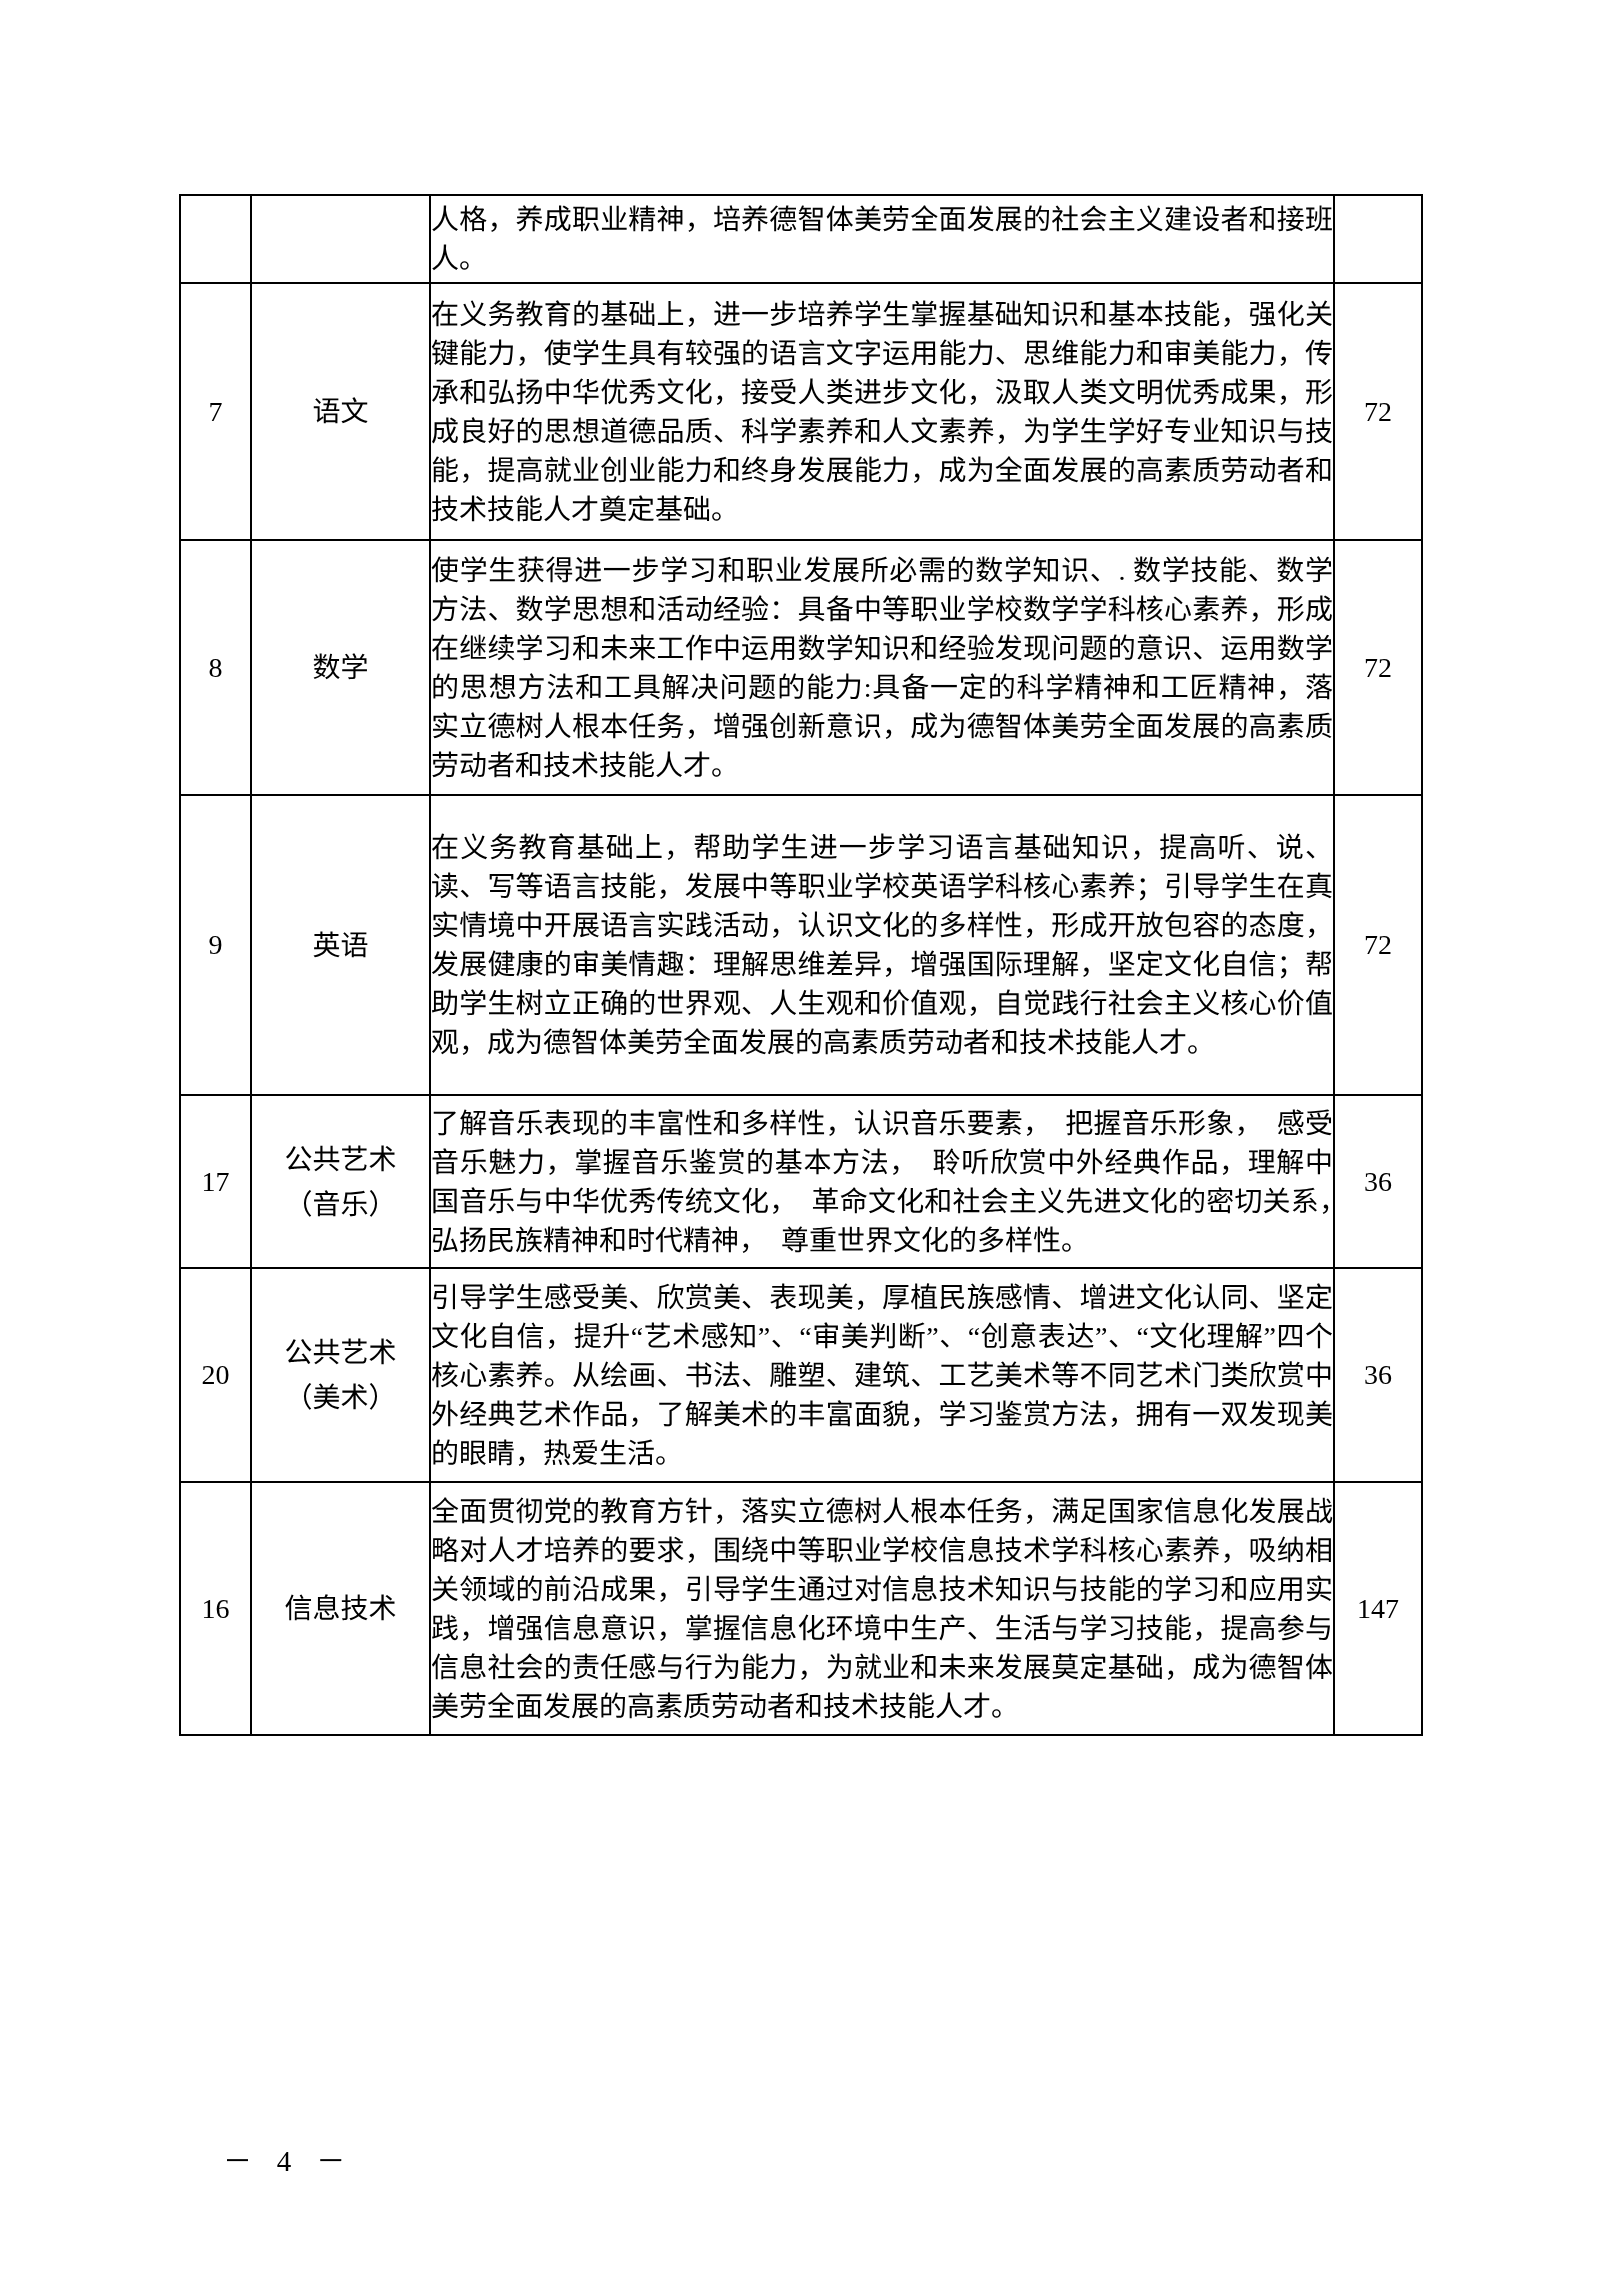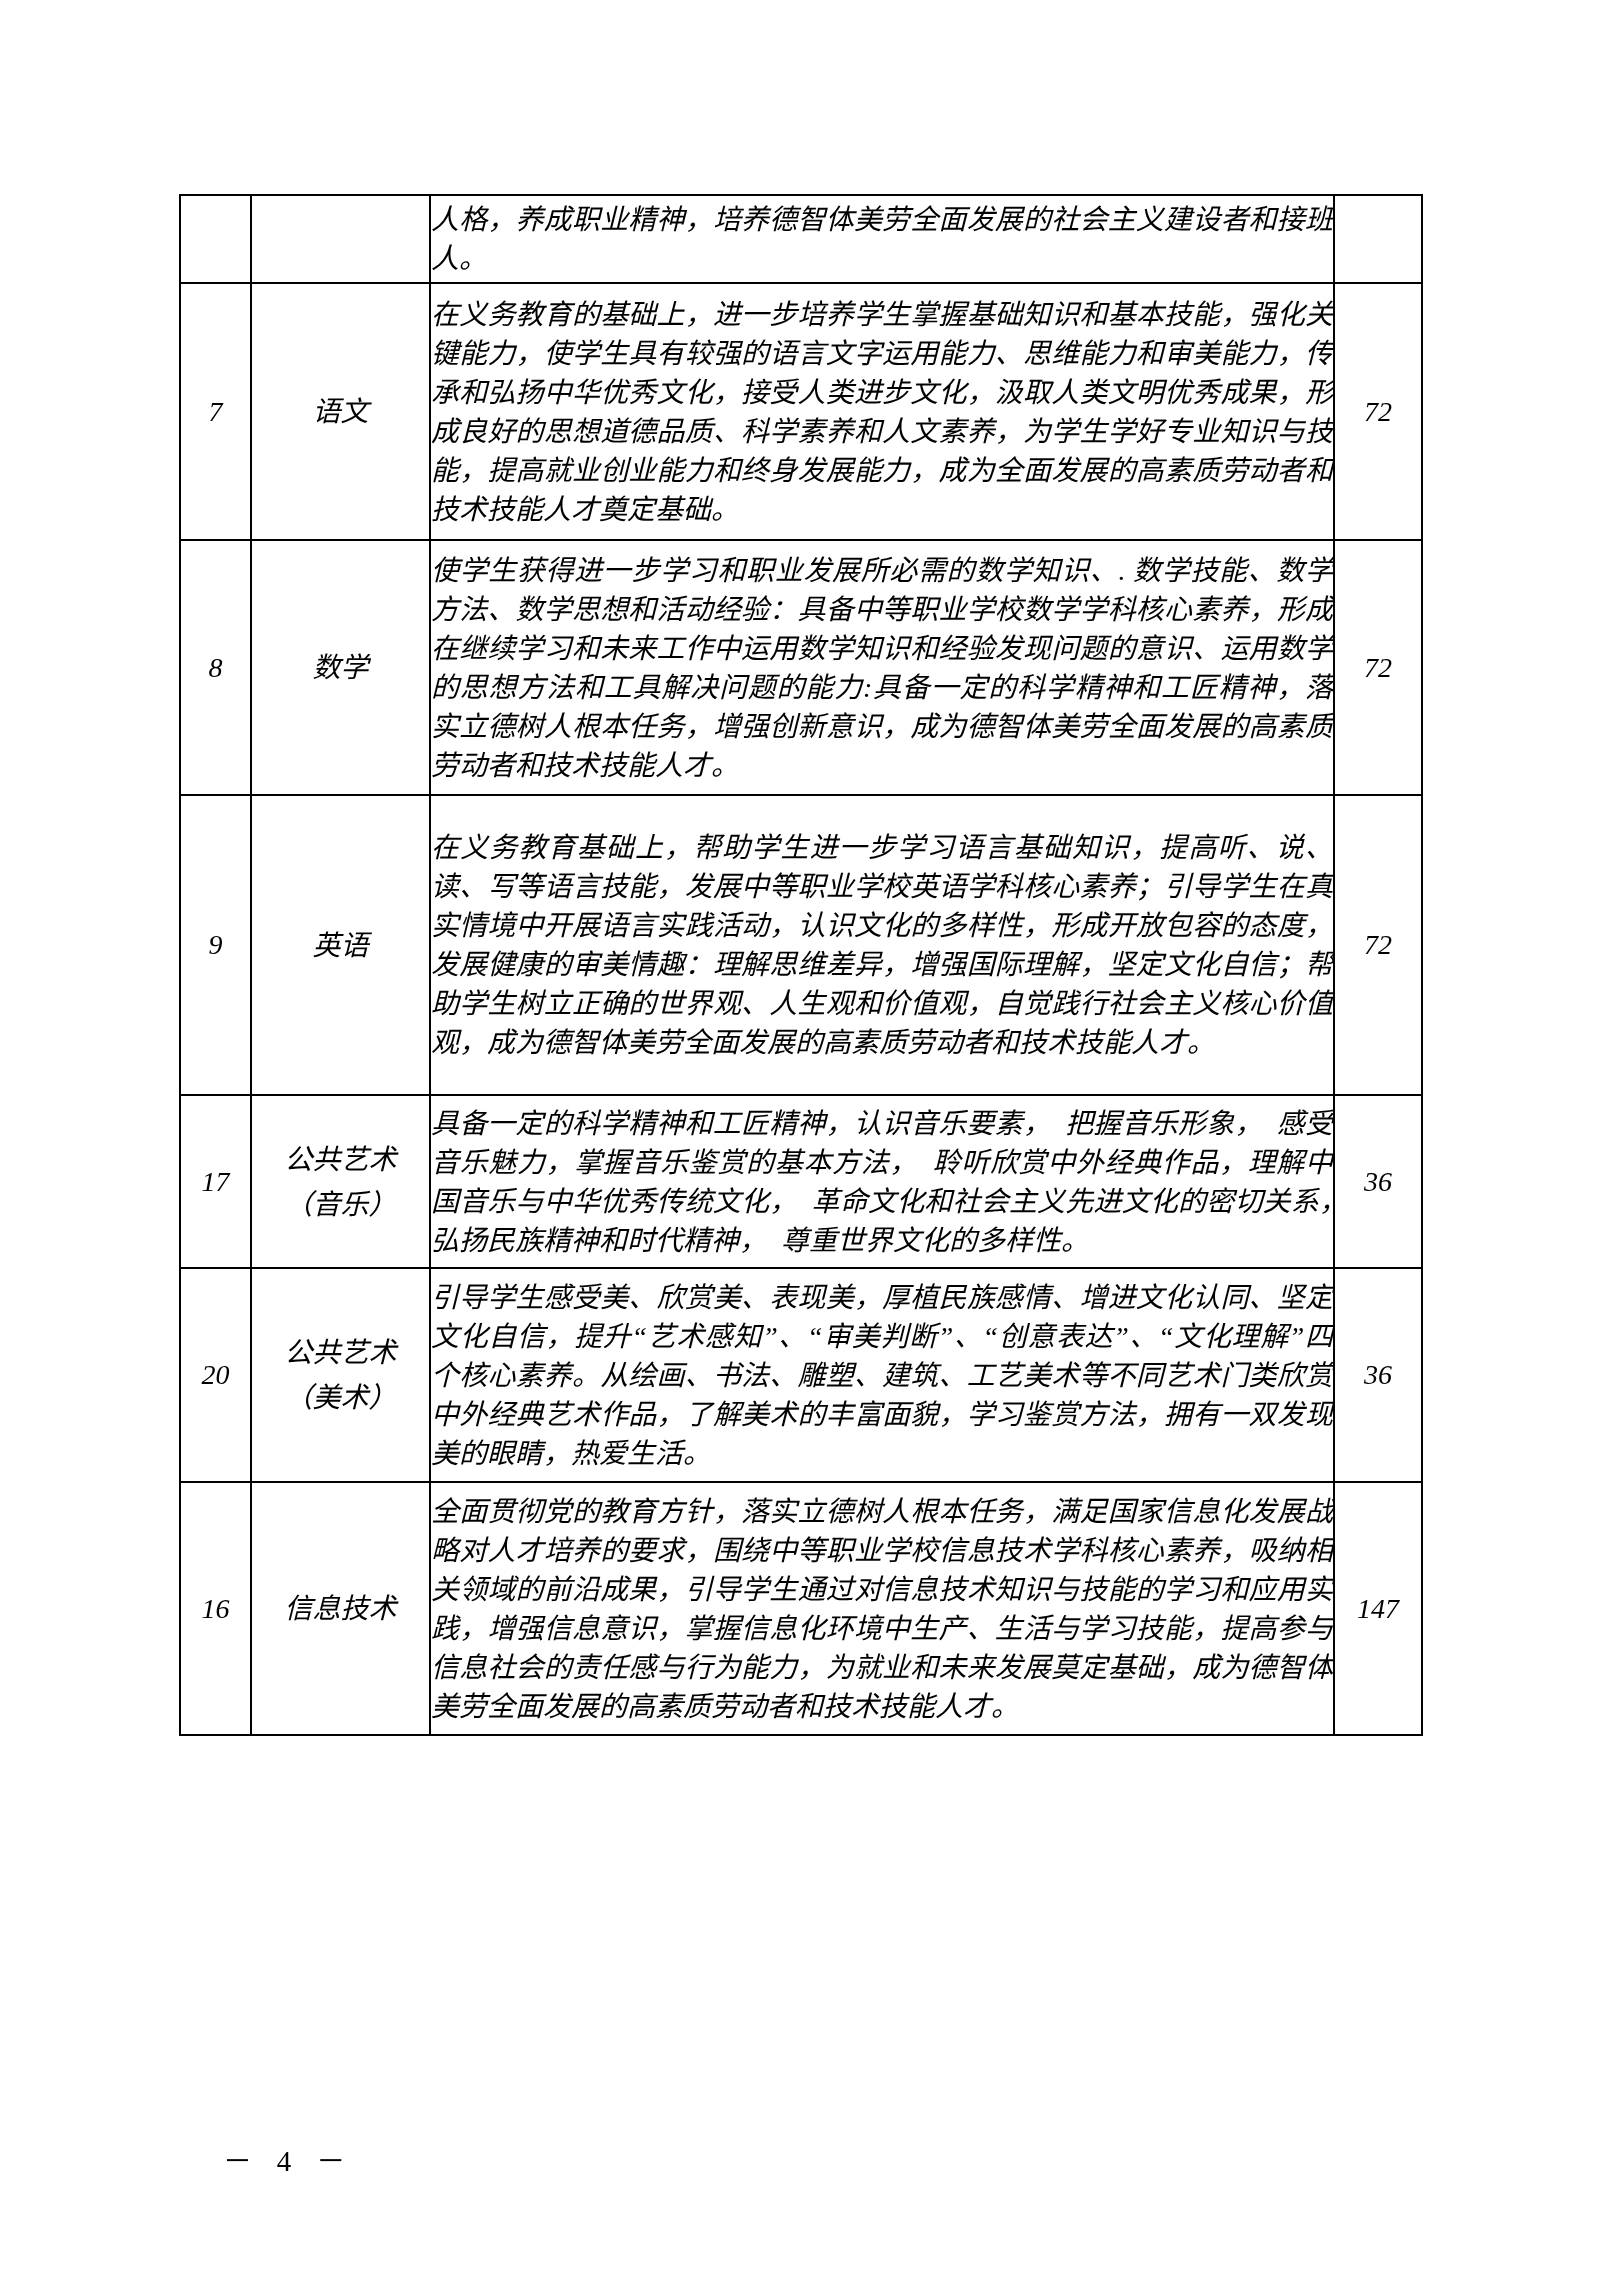--- a/index.html
+++ b/index.html
@@ -16,21 +16,20 @@
     font-family: "Liberation Serif", "DejaVu Serif", serif;
     overflow: hidden;
   }
   table.course-table {
     position: absolute;
     left: 179px;
     top: 194px;
     width: 1242px;
     border-collapse: collapse;
     table-layout: fixed;
-    font-style: italic;
   }
   table.course-table td {
     border: 2px solid #000000;
     padding: 0;
     overflow: hidden;
   }
   col.c-num   { width: 71px;  }
   col.c-name  { width: 179px; }
   col.c-desc  { width: 904px; }
   col.c-hours { width: 88px;  }
@@ -108,21 +107,21 @@
       <tr class="r3">
         <td class="cell-num">9</td>
         <td class="cell-name">英语</td>
         <td class="cell-desc">在义务教育基础上，帮助学生进一步学习语言基础知识，提高听、说、读、写等语言技能，发展中等职业学校英语学科核心素养；引导学生在真实情境中开展语言实践活动，认识文化的多样性，形成开放包容的态度，发展健康的审美情趣：理解思维差异，增强国际理解，坚定文化自信；帮助学生树立正确的世界观、人生观和价值观，自觉践行社会主义核心价值观，成为德智体美劳全面发展的高素质劳动者和技术技能人才。</td>
         <td class="cell-hours">72</td>
       </tr>
       <tr class="r4">
         <td class="cell-num">17</td>
         <td class="cell-name">公共艺术
 （音乐）</td>
-        <td class="cell-desc">具备一定的科学精神和工匠精神，认识音乐要素，　把握音乐形象，　感受音乐魅力，掌握音乐鉴赏的基本方法，　聆听欣赏中外经典作品，理解中国音乐与中华优秀传统文化，　革命文化和社会主义先进文化的密切关系，　弘扬民族精神和时代精神，　尊重世界文化的多样性。</td>
+        <td class="cell-desc">了解音乐表现的丰富性和多样性，认识音乐要素，　把握音乐形象，　感受音乐魅力，掌握音乐鉴赏的基本方法，　聆听欣赏中外经典作品，理解中国音乐与中华优秀传统文化，　革命文化和社会主义先进文化的密切关系，　弘扬民族精神和时代精神，　尊重世界文化的多样性。</td>
         <td class="cell-hours">36</td>
       </tr>
       <tr class="r5">
         <td class="cell-num">20</td>
         <td class="cell-name">公共艺术
 （美术）</td>
         <td class="cell-desc">引导学生感受美、欣赏美、表现美，厚植民族感情、增进文化认同、坚定文化自信，提升“艺术感知”、“审美判断”、“创意表达”、“文化理解”四个核心素养。从绘画、书法、雕塑、建筑、工艺美术等不同艺术门类欣赏中外经典艺术作品，了解美术的丰富面貌，学习鉴赏方法，拥有一双发现美的眼睛，热爱生活。</td>
         <td class="cell-hours">36</td>
       </tr>
       <tr class="r6">

